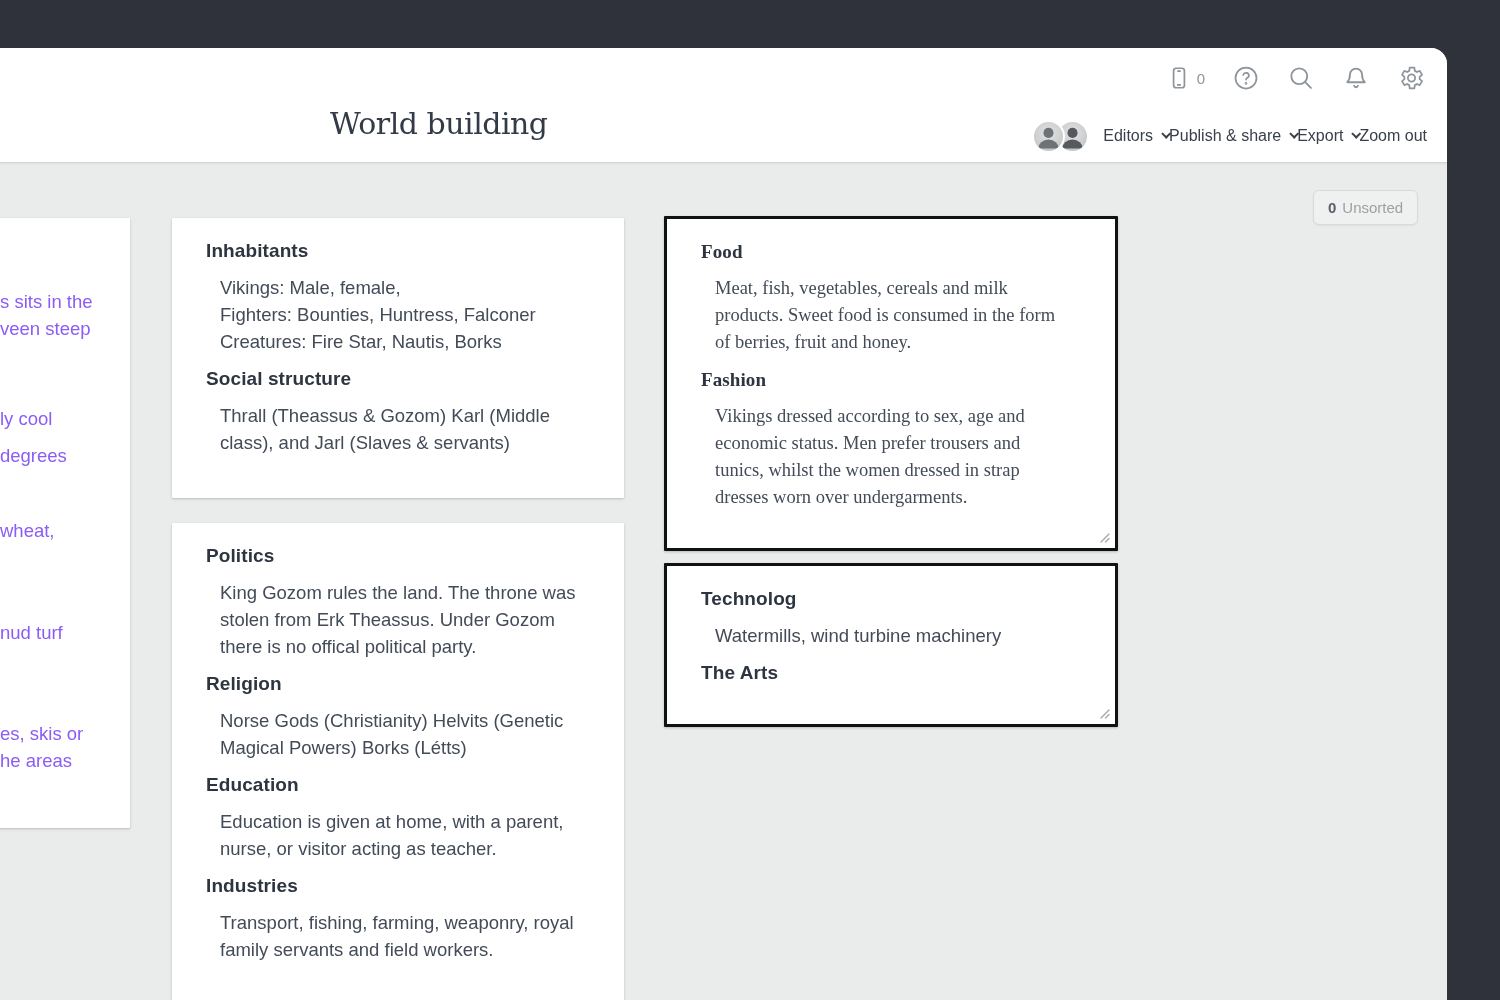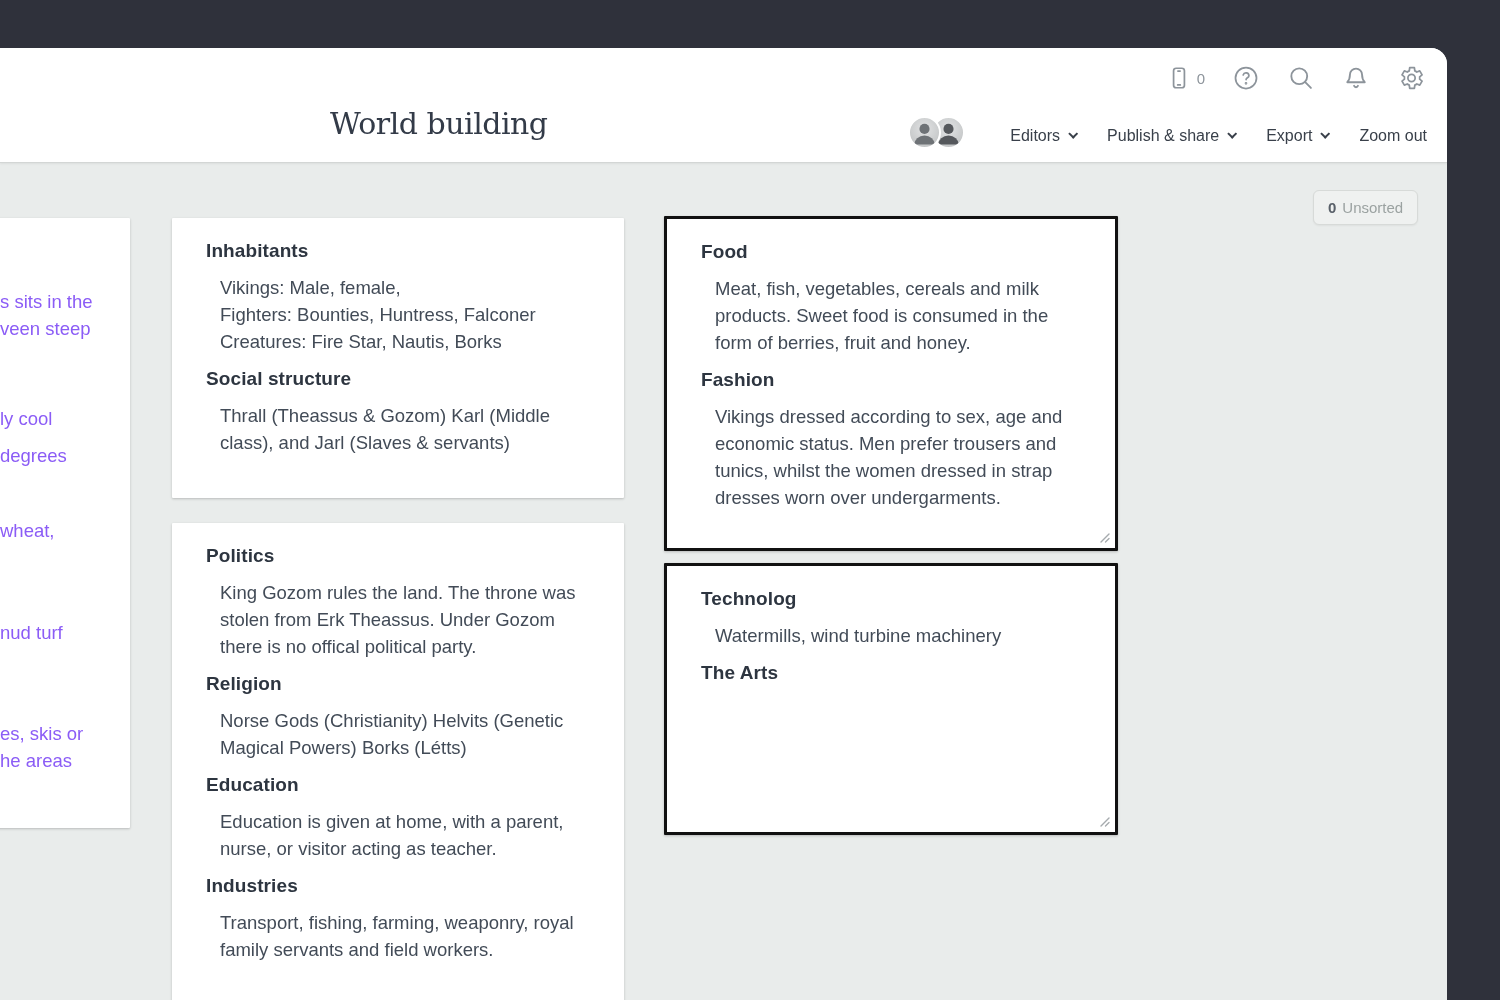--- a/index.html
+++ b/index.html
@@ -34,21 +34,21 @@
   }
   .icons-row {
     position:absolute; top:14px; right:22px;
     display:flex; align-items:center; gap:27px; height:32px;
   }
   .icons-row svg { display:block; }
   .icon-btn { display:flex; align-items:center; cursor:pointer; }
   .device-count { font-size:15px; color:#8d949b; margin-left:5px; }
   .menu-row {
     position:absolute; top:68px; right:20px;
-    display:flex; gap:31px; height:40px;
+    display:flex; align-items:center; height:40px;
     font-size:16px; color:#39404a;
   }
   .menu-item { display:flex; align-items:center; cursor:pointer; white-space:nowrap; }
   .chev {
     display:inline-block; width:7px; height:7px;
     border-right:2px solid #39404a; border-bottom:2px solid #39404a;
     transform:rotate(45deg) translateY(-1px);
     margin-left:9px; margin-bottom:3px;
   }
   .avatars { display:flex; margin-right:14px; }
@@ -88,22 +88,22 @@
   }
 
   #card-left { left:-344px; top:55px; width:474px; height:610px; padding:0; }
   #card-left .frag {
     position:absolute; left:344px; white-space:nowrap;
     font-size:18.5px; line-height:27px; color:#8b5cf6;
   }
 
   #card-inhabitants { left:172px; top:55px;  width:452px; min-height:280px; }
   #card-politics    { left:172px; top:360px; width:452px; min-height:530px; }
-  #card-food        { left:664px; top:53px;  width:454px; height:335px; }
-  #card-technology  { left:664px; top:400px; width:454px; height:272px; }
+  #card-food        { left:664px; top:53px;  width:454px; height:335px;font-family:Liberation Serif, serif; }
+  #card-technology  { left:664px; top:400px; width:454px; height:164px; }
 
   .unsorted-badge {
     position:absolute; left:1313px; top:27px;
     display:inline-flex; align-items:center; gap:6px;
     background:#eff1f0; border:1px solid #d7dad8; border-radius:6px;
     box-shadow:0 1px 2px rgba(0,0,0,.05);
     padding:8px 14px; font-size:15px; cursor:pointer;
   }
   .unsorted-badge .count { font-weight:700; color:#596069; }
   .unsorted-badge .label { color:#9ba2a1; }

